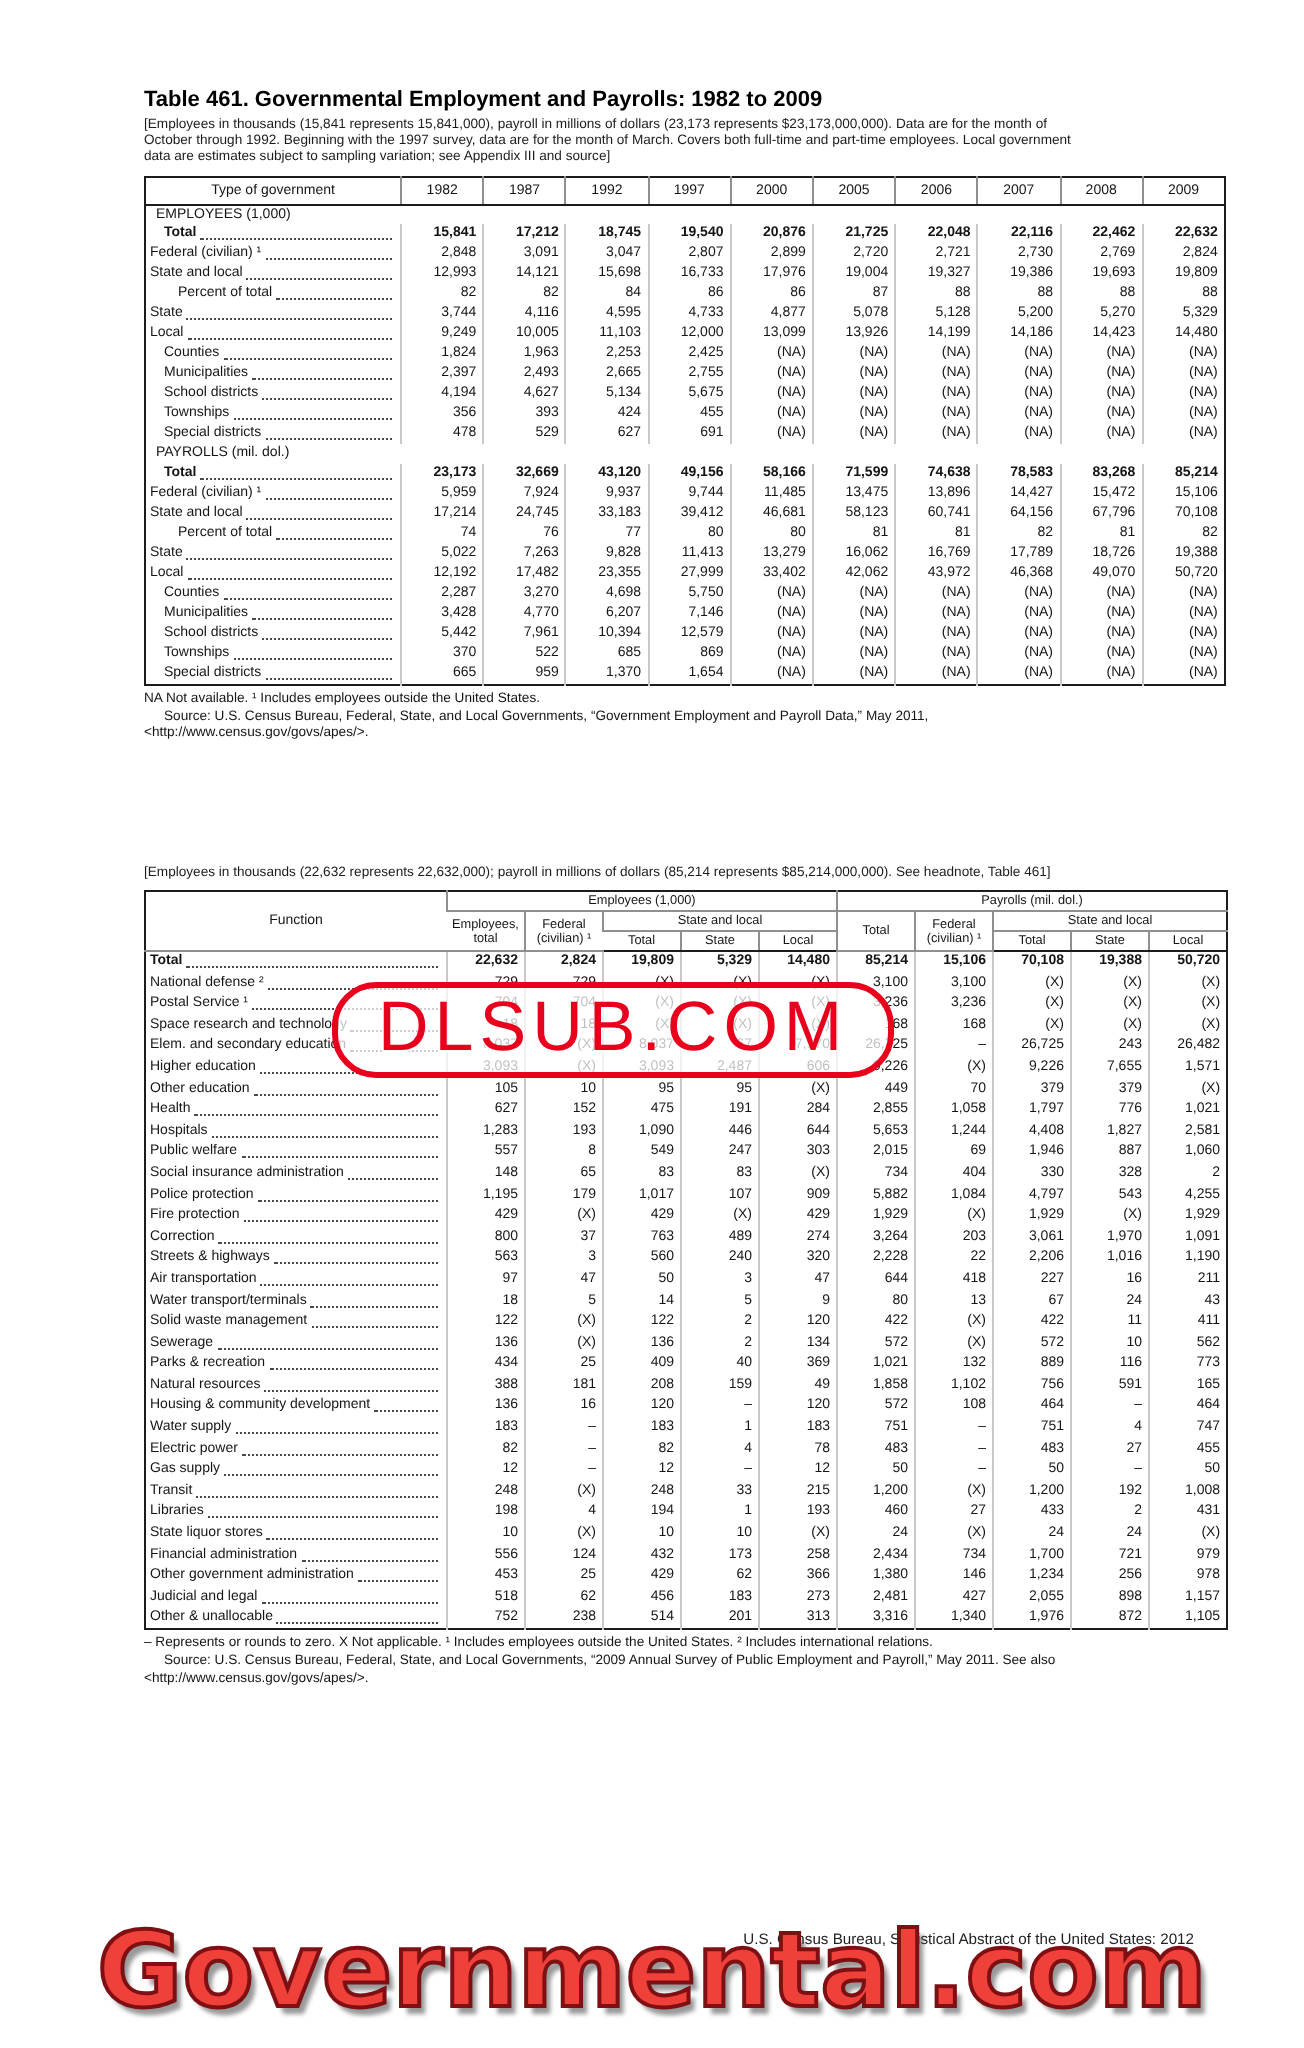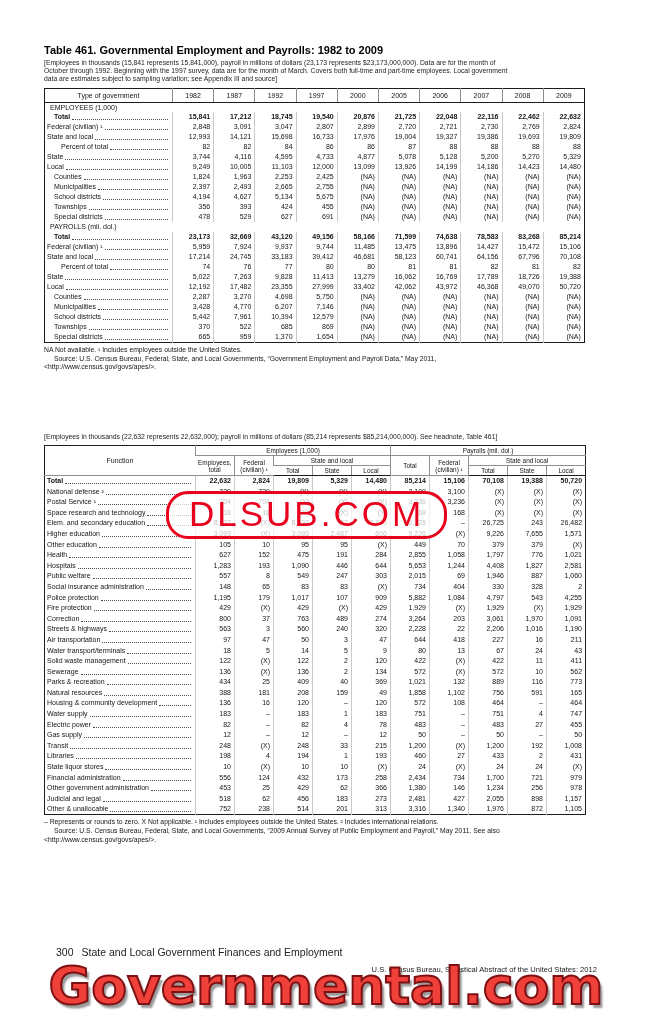--- a/index.html
+++ b/index.html
@@ -1,19 +1,19 @@
 <!DOCTYPE html>
 <html><head>
 <meta charset="utf-8">
 <style>
   *{box-sizing:border-box;margin:0;padding:0;}
   html,body{width:652px;height:1024px;}
   body{background:#ffffff;color:#151515;font-family:"Liberation Sans",sans-serif;position:relative;overflow:hidden;}
   .page{position:absolute;inset:0;background:#fff;}
-  .block{position:absolute;left:44px;width:471px;}
+  .block{position:absolute;left:72px;width:471px;}
   .tbl-title{font-size:11px;font-weight:bold;color:#000;}
   .headnote{font-size:6.8px;line-height:8.2px;margin-top:3px;color:#1c1c1c;}
   table{border-collapse:collapse;table-layout:fixed;width:100%;margin-top:4px;}
   .tbl{border:1.4px solid #1c1c1c;}
   .tbl th{font-size:6.4px;line-height:7px;font-weight:normal;text-align:center;vertical-align:middle;
           border-left:1px solid #8f8f8f;border-bottom:1px solid #8f8f8f;padding:1px 1px;}
   .tbl thead tr:last-child th{border-bottom:1.2px solid #1c1c1c;}
   .tbl th:first-child,.tbl td:first-child{border-left:none;}
   .tbl td{border-left:1px solid #c9c9c9;font-size:7px;padding:0 3px 0 2px;white-space:nowrap;overflow:hidden;}
   #t461 td{height:10px;line-height:9.5px;}
@@ -1088,22 +1088,19 @@
             <td class="num">872</td>
             <td class="num">1,105</td>
           </tr>
         </tbody>
     </table>
     <div class="footnote">– Represents or rounds to zero. X Not applicable.  ¹ Includes employees outside the United States.  ² Includes international relations.</div>
     <div class="source">Source: U.S. Census Bureau, Federal, State, and Local Governments, “2009 Annual Survey of Public Employment and Payroll,” May 2011. See also &lt;http://www.census.gov/govs/apes/&gt;.</div>
   </div>
 
   <div id="page-footer">
-    <div class="f1">
-      <span class="pnum">300</span><span>State and Local Government Finances and Employment</span>
-    </div>
     <div class="credit">U.S. Census Bureau, Statistical Abstract of the United States: 2012</div>
   </div>
 
   <div class="wm-mid">DLSUB.COM</div>
   <div class="wm-bottom">Governmental.com</div>
 
 </div>
 
 </body></html>

